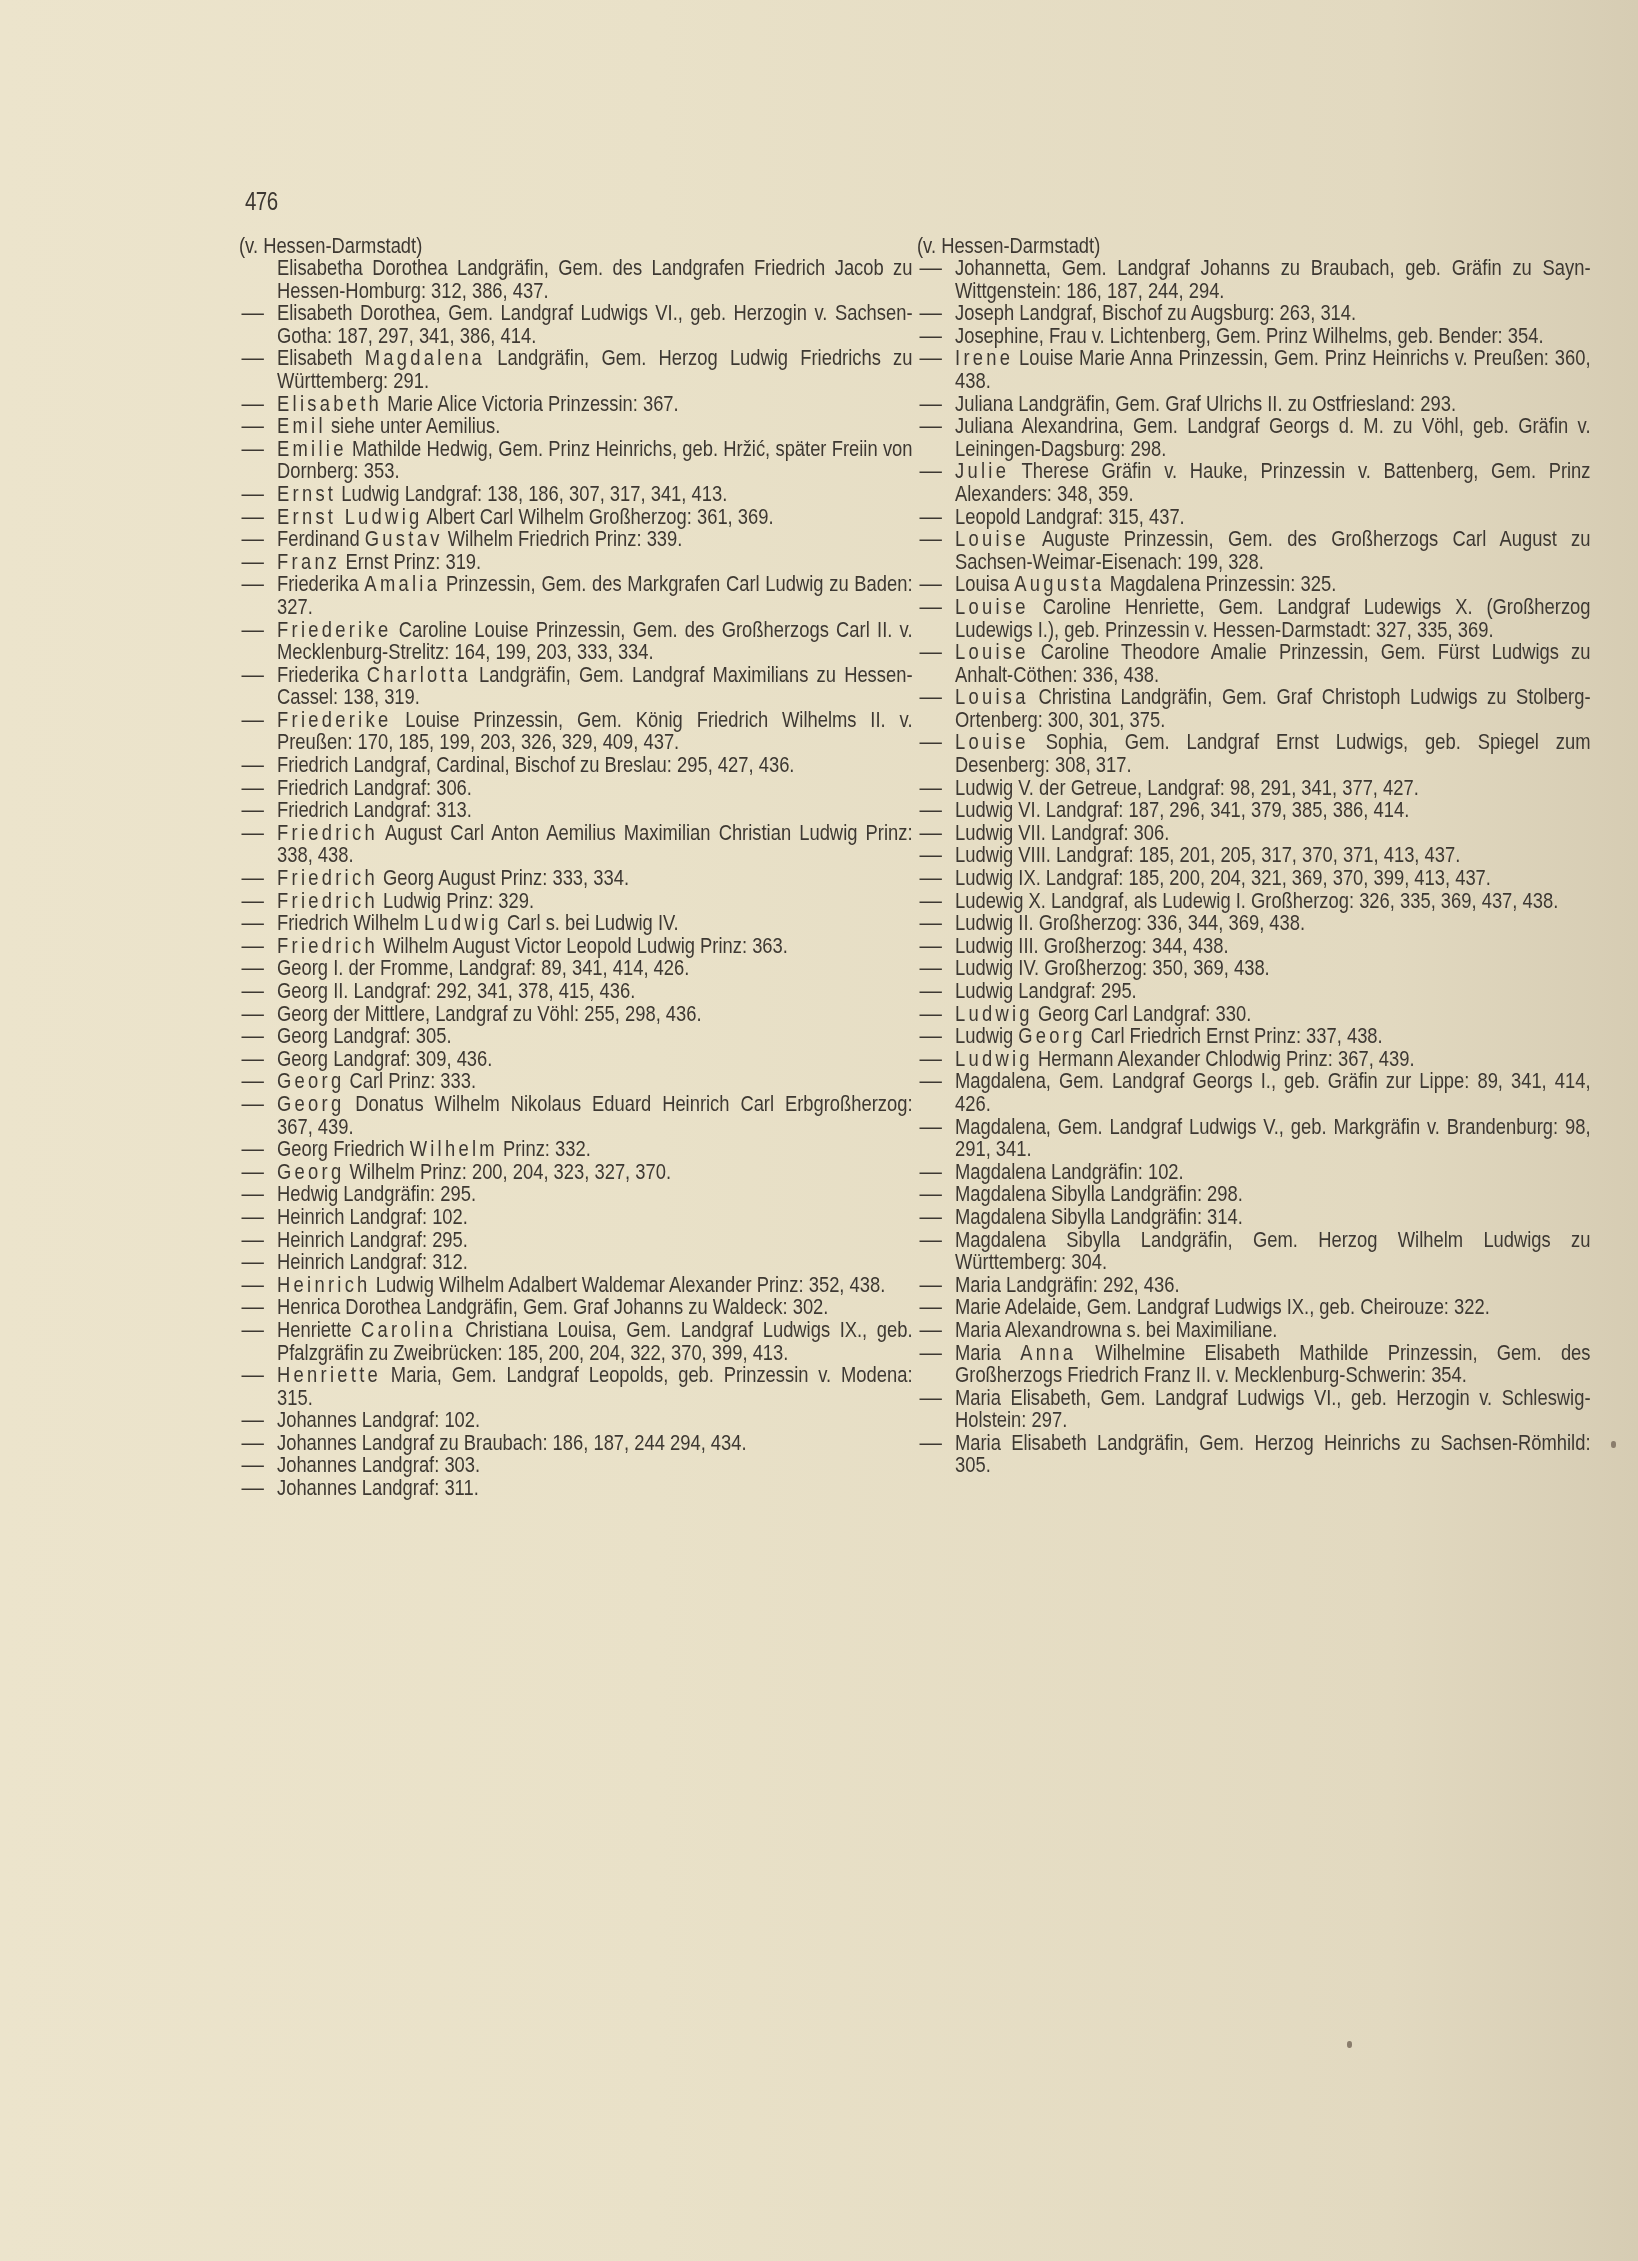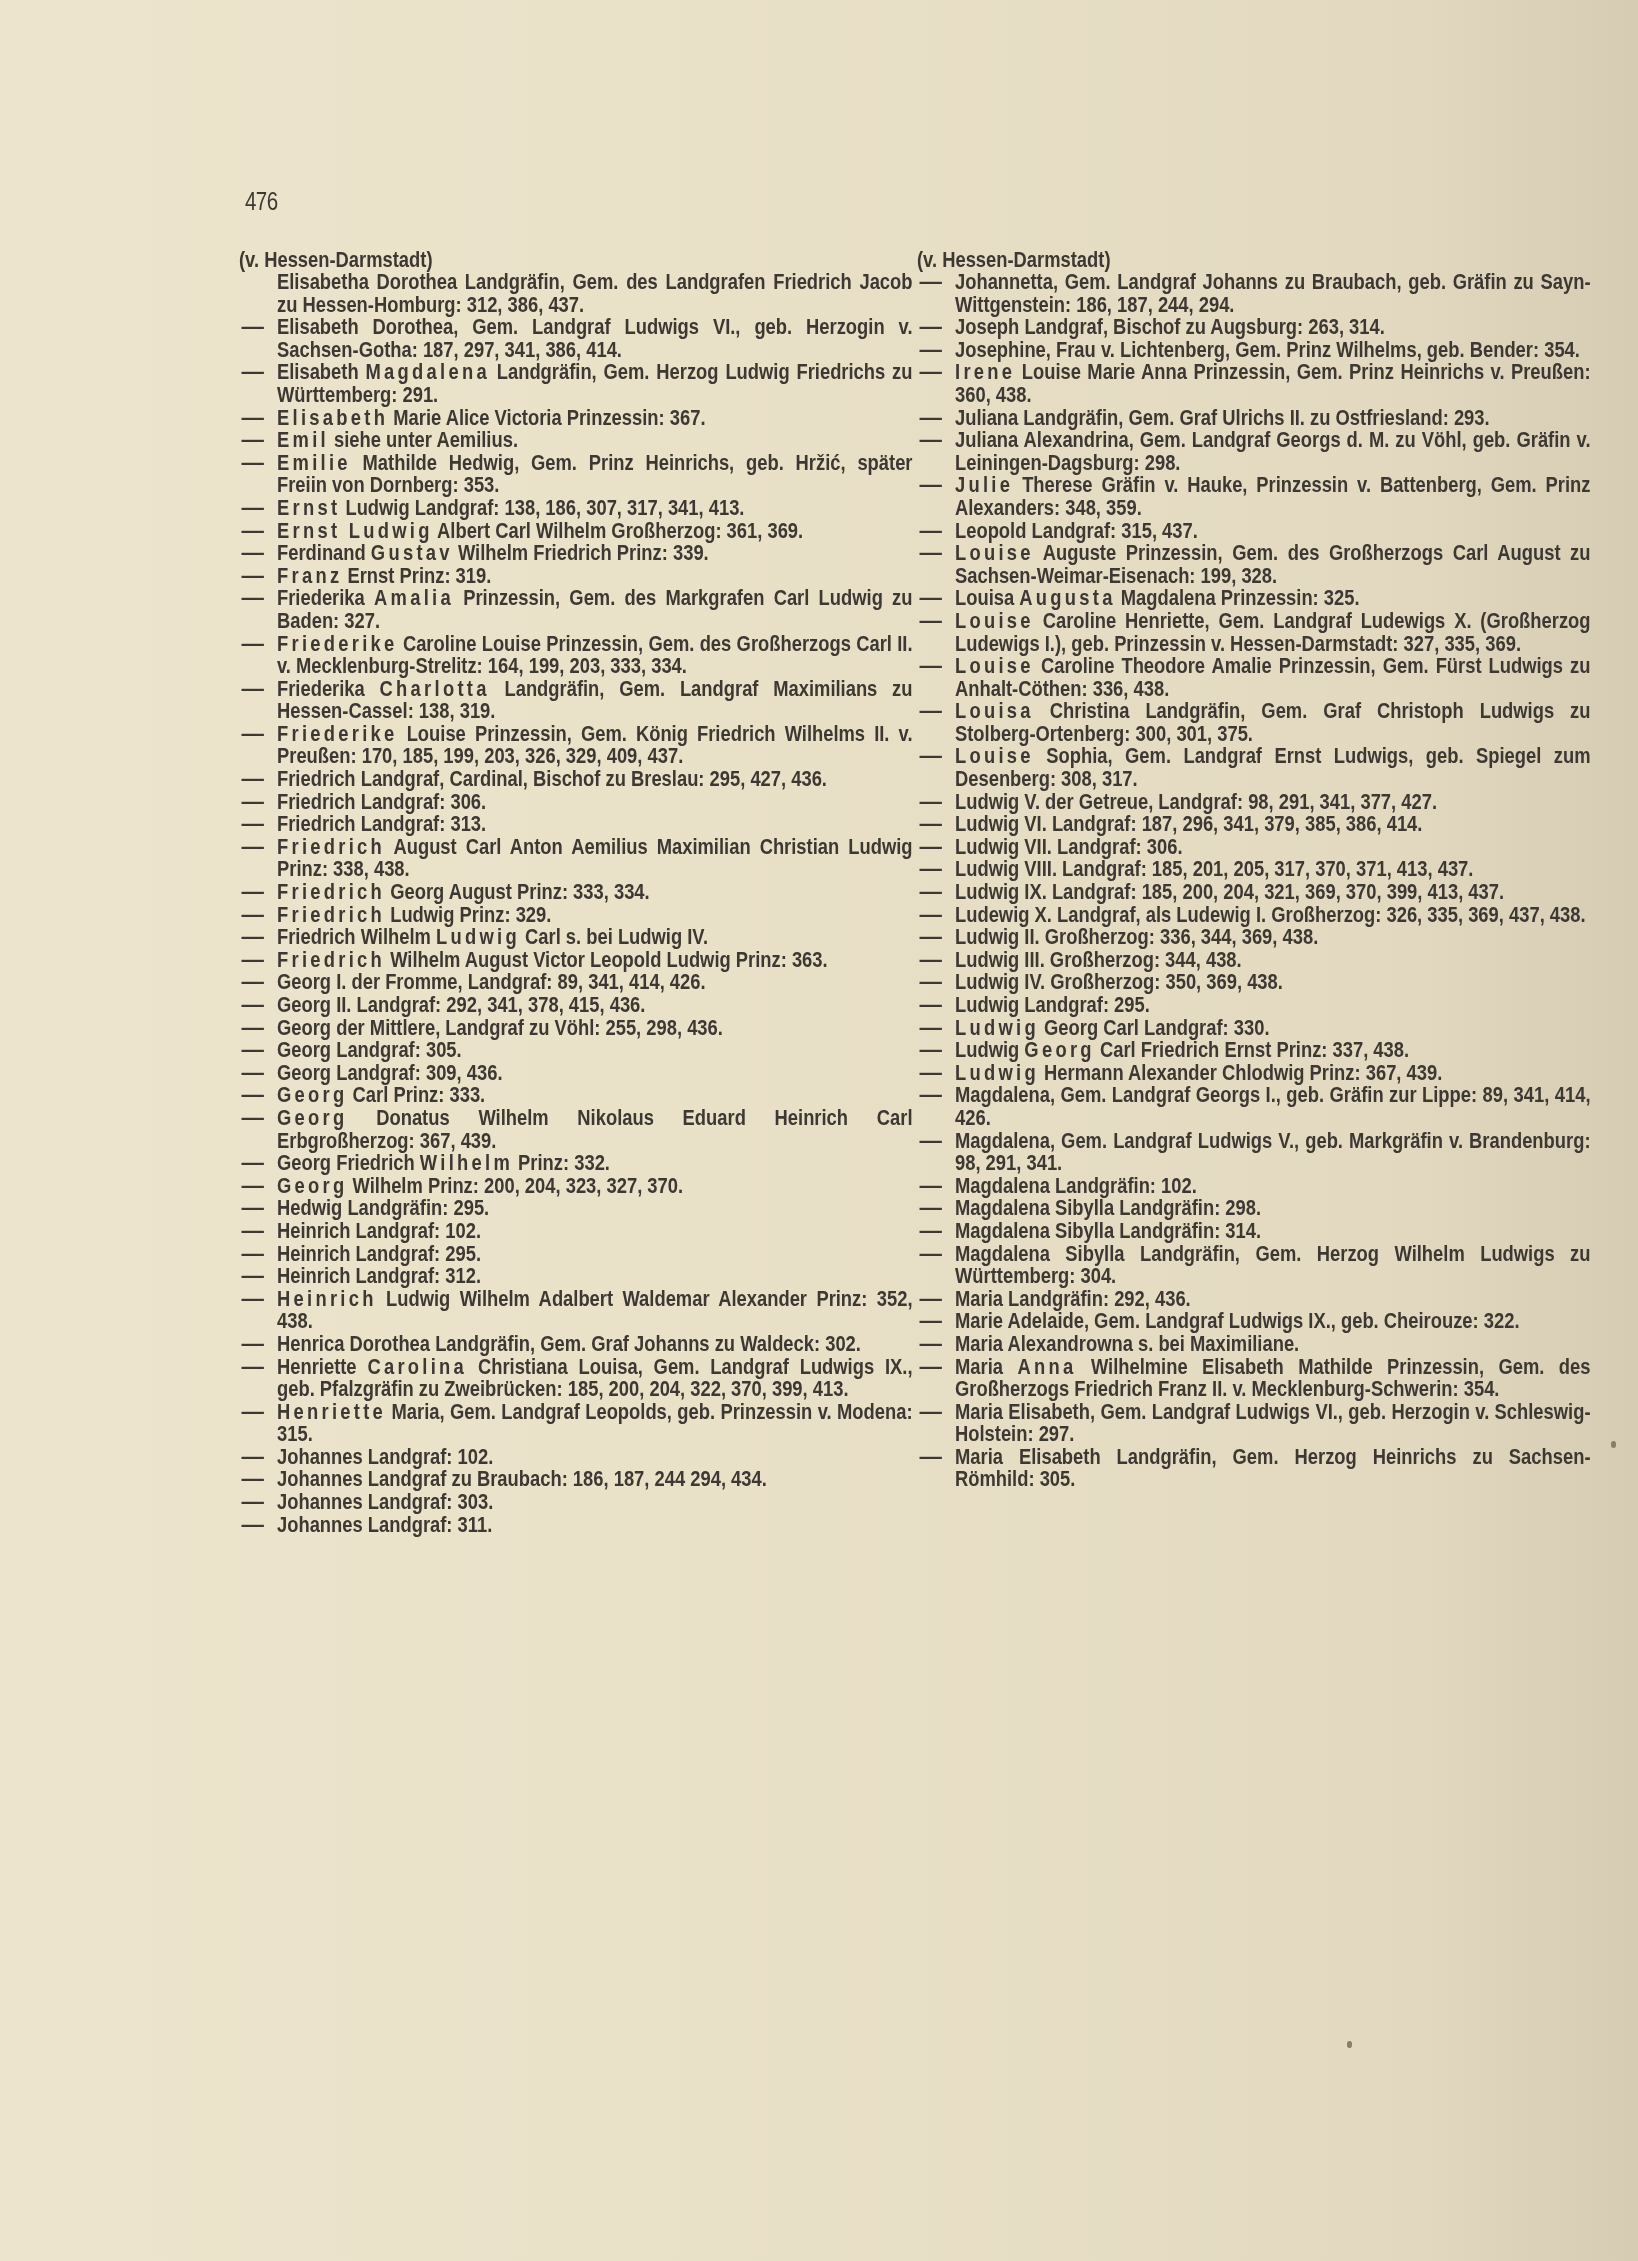--- a/index.html
+++ b/index.html
@@ -10,21 +10,21 @@
     position: relative; overflow: hidden;
     font-family: "Liberation Sans Narrow", "Liberation Sans", sans-serif;
     color: #3d3832;
   }
   .page-number {
     position: absolute; left: 245px; top: 187px;
     font-size: 25px; letter-spacing: -0.7px;
     transform: scaleX(0.82); transform-origin: left top;
   }
   .column {
-    position: absolute; top: 248px; width: 659px; font-weight: bold;
+    position: absolute; top: 234px; width: 659px;
   }
   .col-left { left: 239px; }
   .col-right { left: 917px; }
   .header {
     font-size: 22.4px; line-height: 23px; height: 23px;
     transform: scaleX(0.82); transform-origin: left top; white-space: nowrap;
   }
   .entry {
     position: relative;
     padding-left: 38px;

